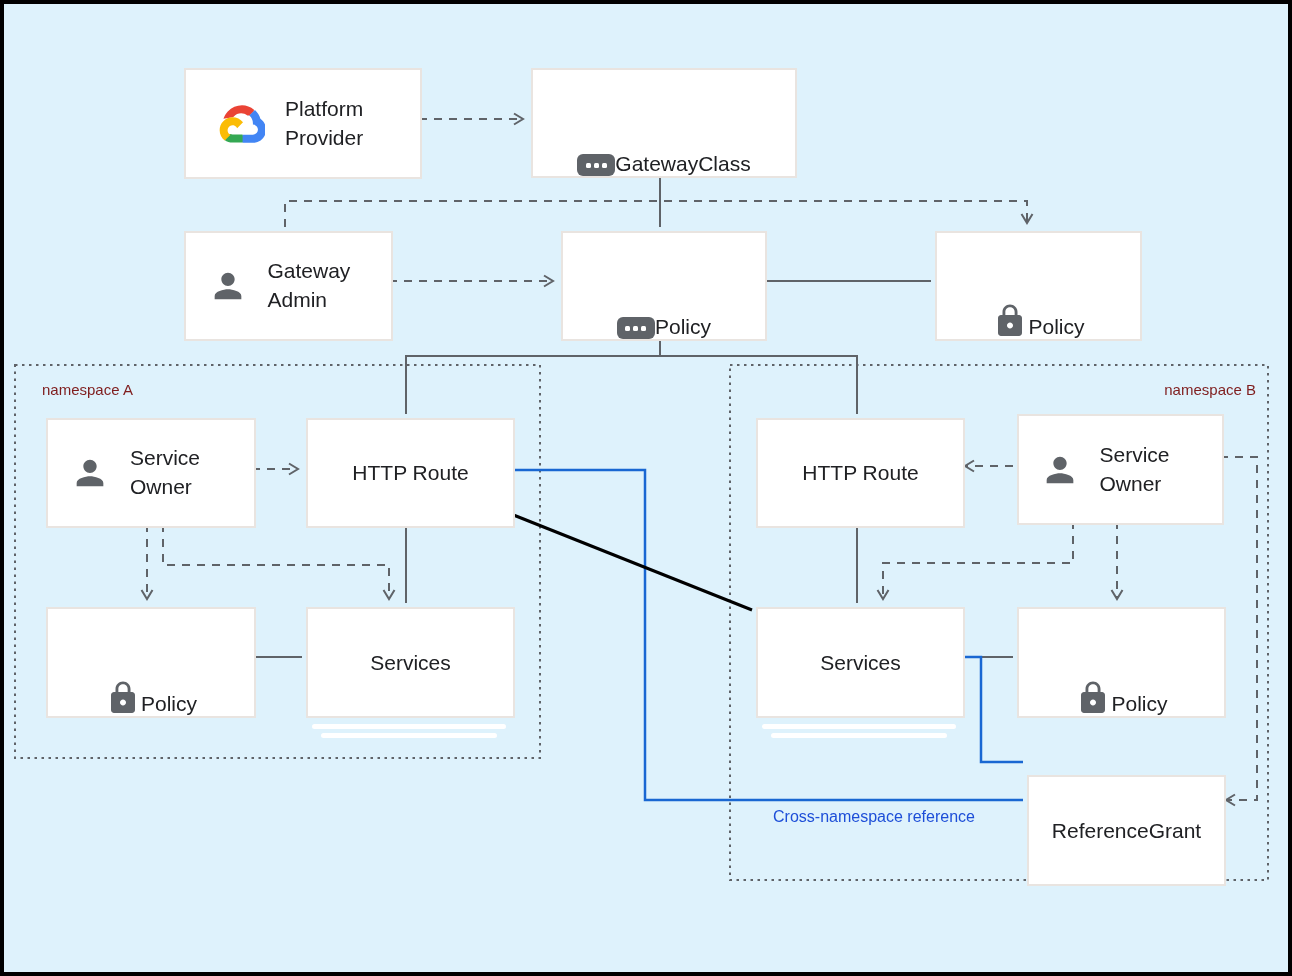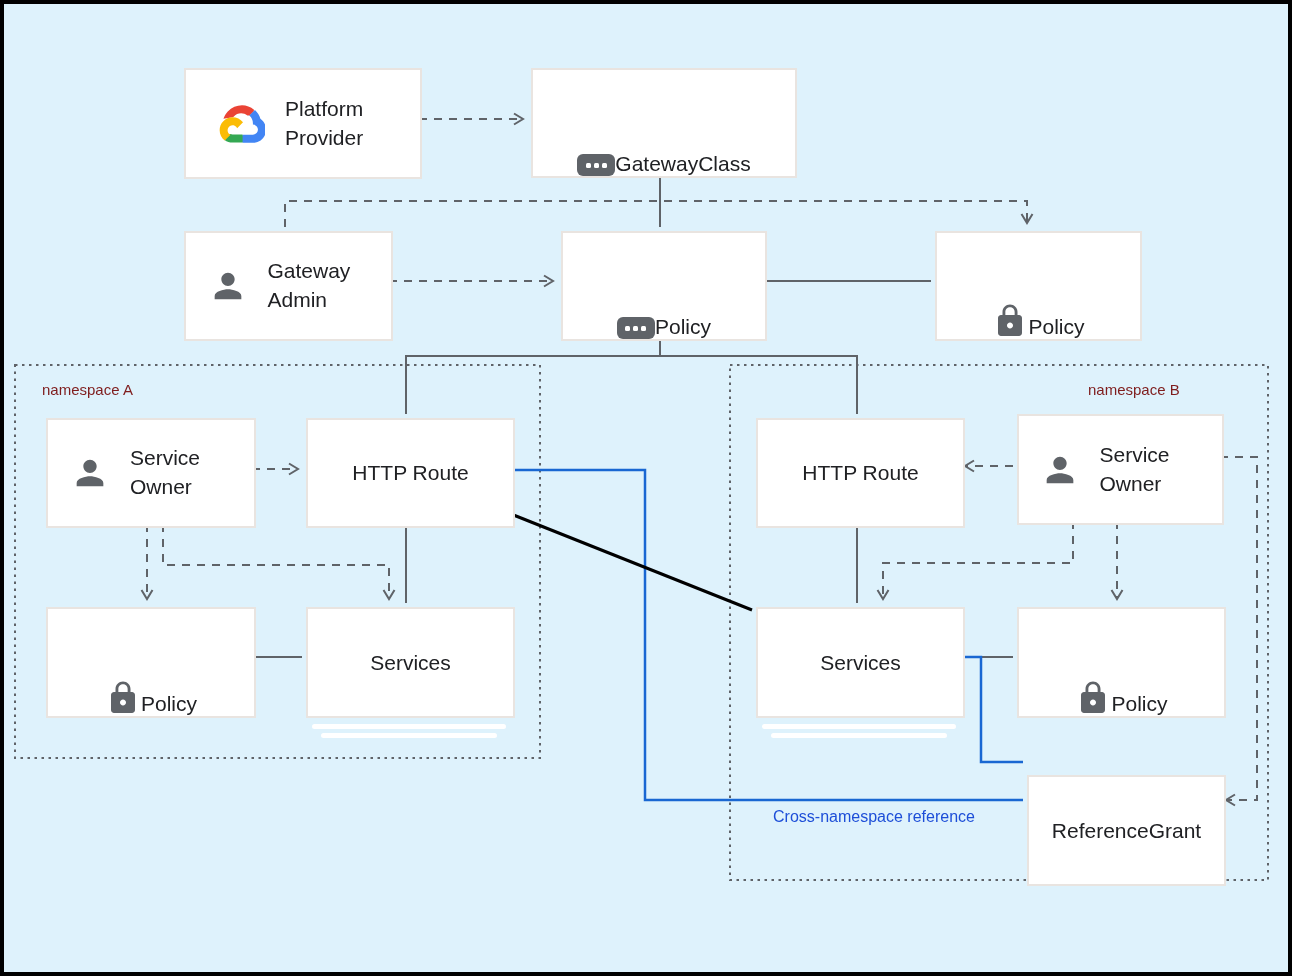--- a/index.html
+++ b/index.html
@@ -70,21 +70,21 @@
 
     <g stroke="#1967d2" stroke-width="2.5" fill="none">
       <path d="M511,470 H645 V800 H1023"></path>
       <path d="M961,657 H981 V762 H1023"></path>
     </g>
 
     <path d="M511,514 L752,610" stroke="#000000" stroke-width="3" fill="none"></path>
   </svg>
 
   <div class="ns-label" style="left:38px; top:377px;">namespace A</div>
-  <div class="ns-label" style="left:1084px; top:377px; width:110px; ">namespace B</div>
+  <div class="ns-label" style="left:1142px; top:377px; width:110px; text-align:right;">namespace B</div>
 
   <div class="stack-bar" style="left:308px; top:720px; width:194px;"></div>
   <div class="stack-bar" style="left:317px; top:729px; width:176px;"></div>
   <div class="stack-bar" style="left:758px; top:720px; width:194px;"></div>
   <div class="stack-bar" style="left:767px; top:729px; width:176px;"></div>
 
   <div class="node gap20" style="left:180px; top:64px; width:238px; height:111px;">
     <span class="icon">
       <svg width="46" height="38" viewBox="0 0 64 52">
         <path fill="#EA4335" d="M42.7 14.3l5.6-5.6.4-2.4C38.5-3 22.3-2 12.2 8.5 9.4 11.4 7.3 15 6.2 18.8l2-.3 11.2-1.8.9-.9c5-5.5 13.4-6.2 19.2-1.6l3.2.1z"></path>

